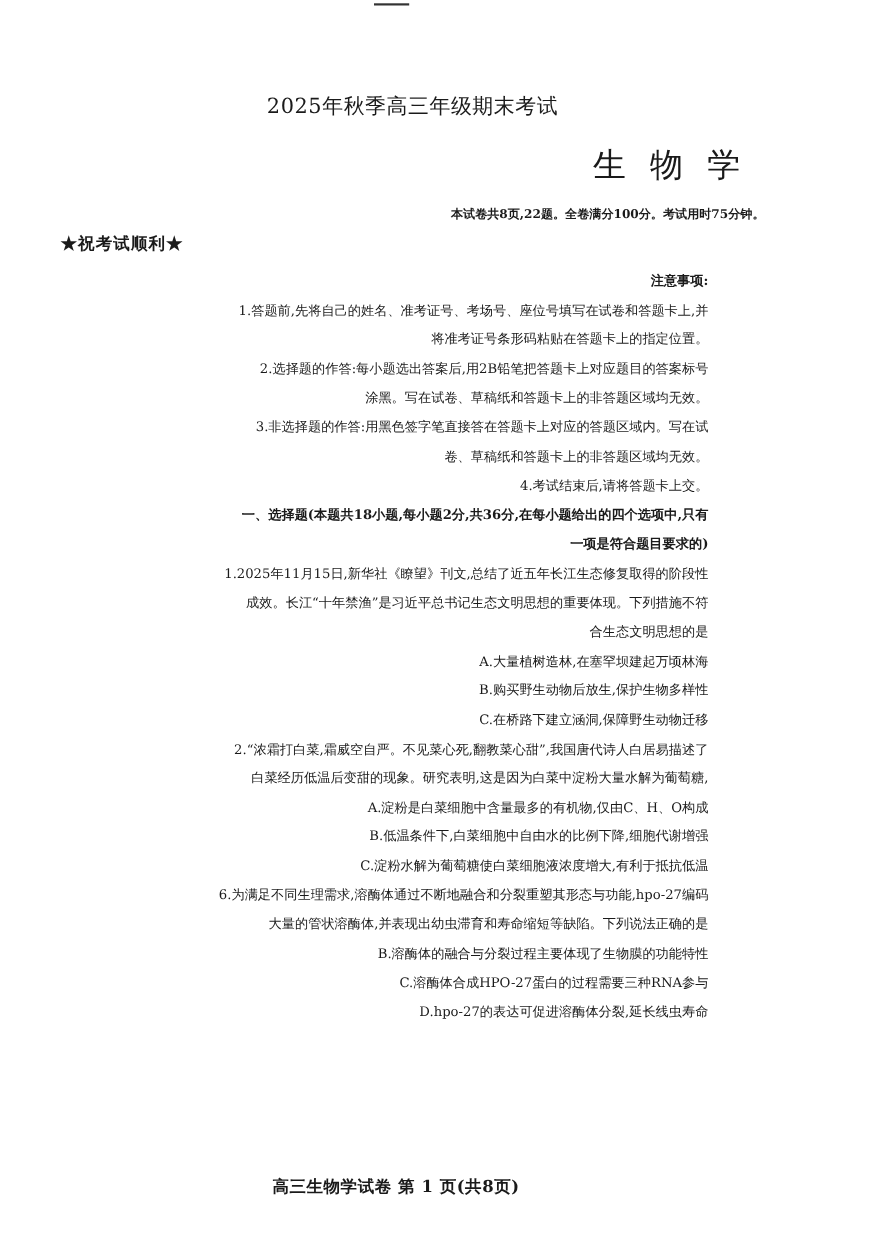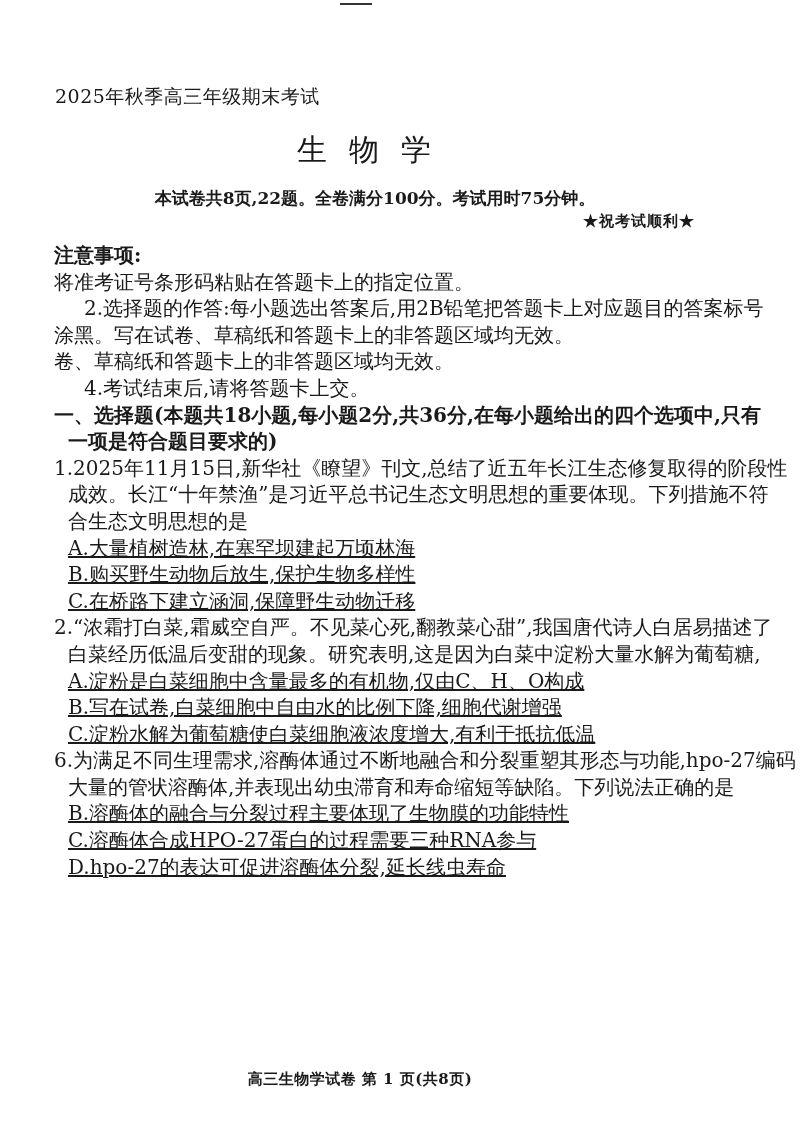--- a/index.html
+++ b/index.html
@@ -3,86 +3,88 @@
 <meta charset="utf-8">
 <style>
   html, body { margin: 0; padding: 0; background: #ffffff; }
   body {
     width: 800px; height: 1131px; position: relative; overflow: hidden;
     font-family: "DejaVu Serif", "Liberation Serif", serif;
     color: #1a1a1a;
   }
   .dash { position: absolute; left: 340px; top: 3px; width: 32px; height: 2px; background: #333; }
   .title {
-    position: absolute; top: 84px; left: 0; width: 640px; text-align: left;
+    position: absolute; top: 84px; left: 0; width: 640px; text-align: center;
     font-size: 19px; letter-spacing: 0.5px; margin-left: 55px;
   }
   .subject {
-    position: absolute; top: 130px; left: 0; width: 640px; margin-left: 55px; text-align: center;
+    position: absolute; top: 130px; left: 0; width: 640px; margin-left: 55px; text-align: right;
     font-family: "DejaVu Sans", "Liberation Sans", sans-serif;
     font-size: 30px; letter-spacing: 22px; font-weight: 500;
   }
   .info {
-    position: absolute; top: 187px; left: 0; width: 640px; margin-left: 55px; text-align: center;
-    font-size: 17px; font-weight: bold;
+    position: absolute; top: 187px; left: 0; width: 640px; margin-left: 55px; text-align: right;
+    font-size: 11px; font-weight: bold;
   }
   .wish {
-    position: absolute; top: 212px; left: 0; width: 640px; margin-left: 55px; text-align: right;
+    position: absolute; top: 212px; left: 0; width: 640px; margin-left: 55px; text-align: left;
     font-size: 15px; font-weight: bold; letter-spacing: 1px;
   }
   .content {
     position: absolute; top: 242px; left: 54px; width: 590px;
-    font-size: 20px; line-height: 26.6px;
+    font-size: 12px; line-height: 26.6px; text-align: right;
   }
   .line { white-space: nowrap; }
   .bold { font-weight: bold; }
   .indent1 { padding-left: 30px; }
   .hang { padding-left: 14px; }
-  .opt { padding-left: 14px; text-decoration: underline; }
+  .opt { padding-left: 14px; }
   .footer {
     position: absolute; top: 1070px; left: 0; width: 800px; margin-left: -40px; text-align: center;
     font-size: 15px; font-weight: bold; letter-spacing: 0.5px;
   }
 </style>
 </head>
 <body>
 
 <div class="dash"></div>
 
 <div class="title">2025年秋季高三年级期末考试</div>
 <div class="subject">生物学</div>
 <div class="info">本试卷共8页,22题。全卷满分100分。考试用时75分钟。</div>
 <div class="wish">★祝考试顺利★</div>
 
 <div class="content">
   <div class="line bold">注意事项:</div>
 
+  <div class="line indent1">1.答题前,先将自己的姓名、准考证号、考场号、座位号填写在试卷和答题卡上,并</div>
   <div class="line">将准考证号条形码粘贴在答题卡上的指定位置。</div>
   <div class="line indent1">2.选择题的作答:每小题选出答案后,用2B铅笔把答题卡上对应题目的答案标号</div>
   <div class="line">涂黑。写在试卷、草稿纸和答题卡上的非答题区域均无效。</div>
+  <div class="line indent1">3.非选择题的作答:用黑色签字笔直接答在答题卡上对应的答题区域内。写在试</div>
   <div class="line">卷、草稿纸和答题卡上的非答题区域均无效。</div>
   <div class="line indent1">4.考试结束后,请将答题卡上交。</div>
 
   <div class="line bold">一、选择题(本题共18小题,每小题2分,共36分,在每小题给出的四个选项中,只有</div>
   <div class="line bold hang">一项是符合题目要求的)</div>
 
   <div>
     <div class="line">1.2025年11月15日,新华社《瞭望》刊文,总结了近五年长江生态修复取得的阶段性</div>
     <div class="line hang">成效。长江“十年禁渔”是习近平总书记生态文明思想的重要体现。下列措施不符</div>
     <div class="line hang">合生态文明思想的是</div>
     <div class="line opt">A.大量植树造林,在塞罕坝建起万顷林海</div>
     <div class="line opt">B.购买野生动物后放生,保护生物多样性</div>
     <div class="line opt">C.在桥路下建立涵洞,保障野生动物迁移</div>
   </div>
 
   <div>
     <div class="line">2.“浓霜打白菜,霜威空自严。不见菜心死,翻教菜心甜”,我国唐代诗人白居易描述了</div>
     <div class="line hang">白菜经历低温后变甜的现象。研究表明,这是因为白菜中淀粉大量水解为葡萄糖,</div>
     <div class="line opt">A.淀粉是白菜细胞中含量最多的有机物,仅由C、H、O构成</div>
-    <div class="line opt">B.写在试卷,白菜细胞中自由水的比例下降,细胞代谢增强</div>
+    <div class="line opt">B.低温条件下,白菜细胞中自由水的比例下降,细胞代谢增强</div>
     <div class="line opt">C.淀粉水解为葡萄糖使白菜细胞液浓度增大,有利于抵抗低温</div>
   </div>
 
   <div>
     <div class="line">6.为满足不同生理需求,溶酶体通过不断地融合和分裂重塑其形态与功能,hpo-27编码</div>
     <div class="line hang">大量的管状溶酶体,并表现出幼虫滞育和寿命缩短等缺陷。下列说法正确的是</div>
     <div class="line opt">B.溶酶体的融合与分裂过程主要体现了生物膜的功能特性</div>
     <div class="line opt">C.溶酶体合成HPO-27蛋白的过程需要三种RNA参与</div>
     <div class="line opt">D.hpo-27的表达可促进溶酶体分裂,延长线虫寿命</div>
   </div>

